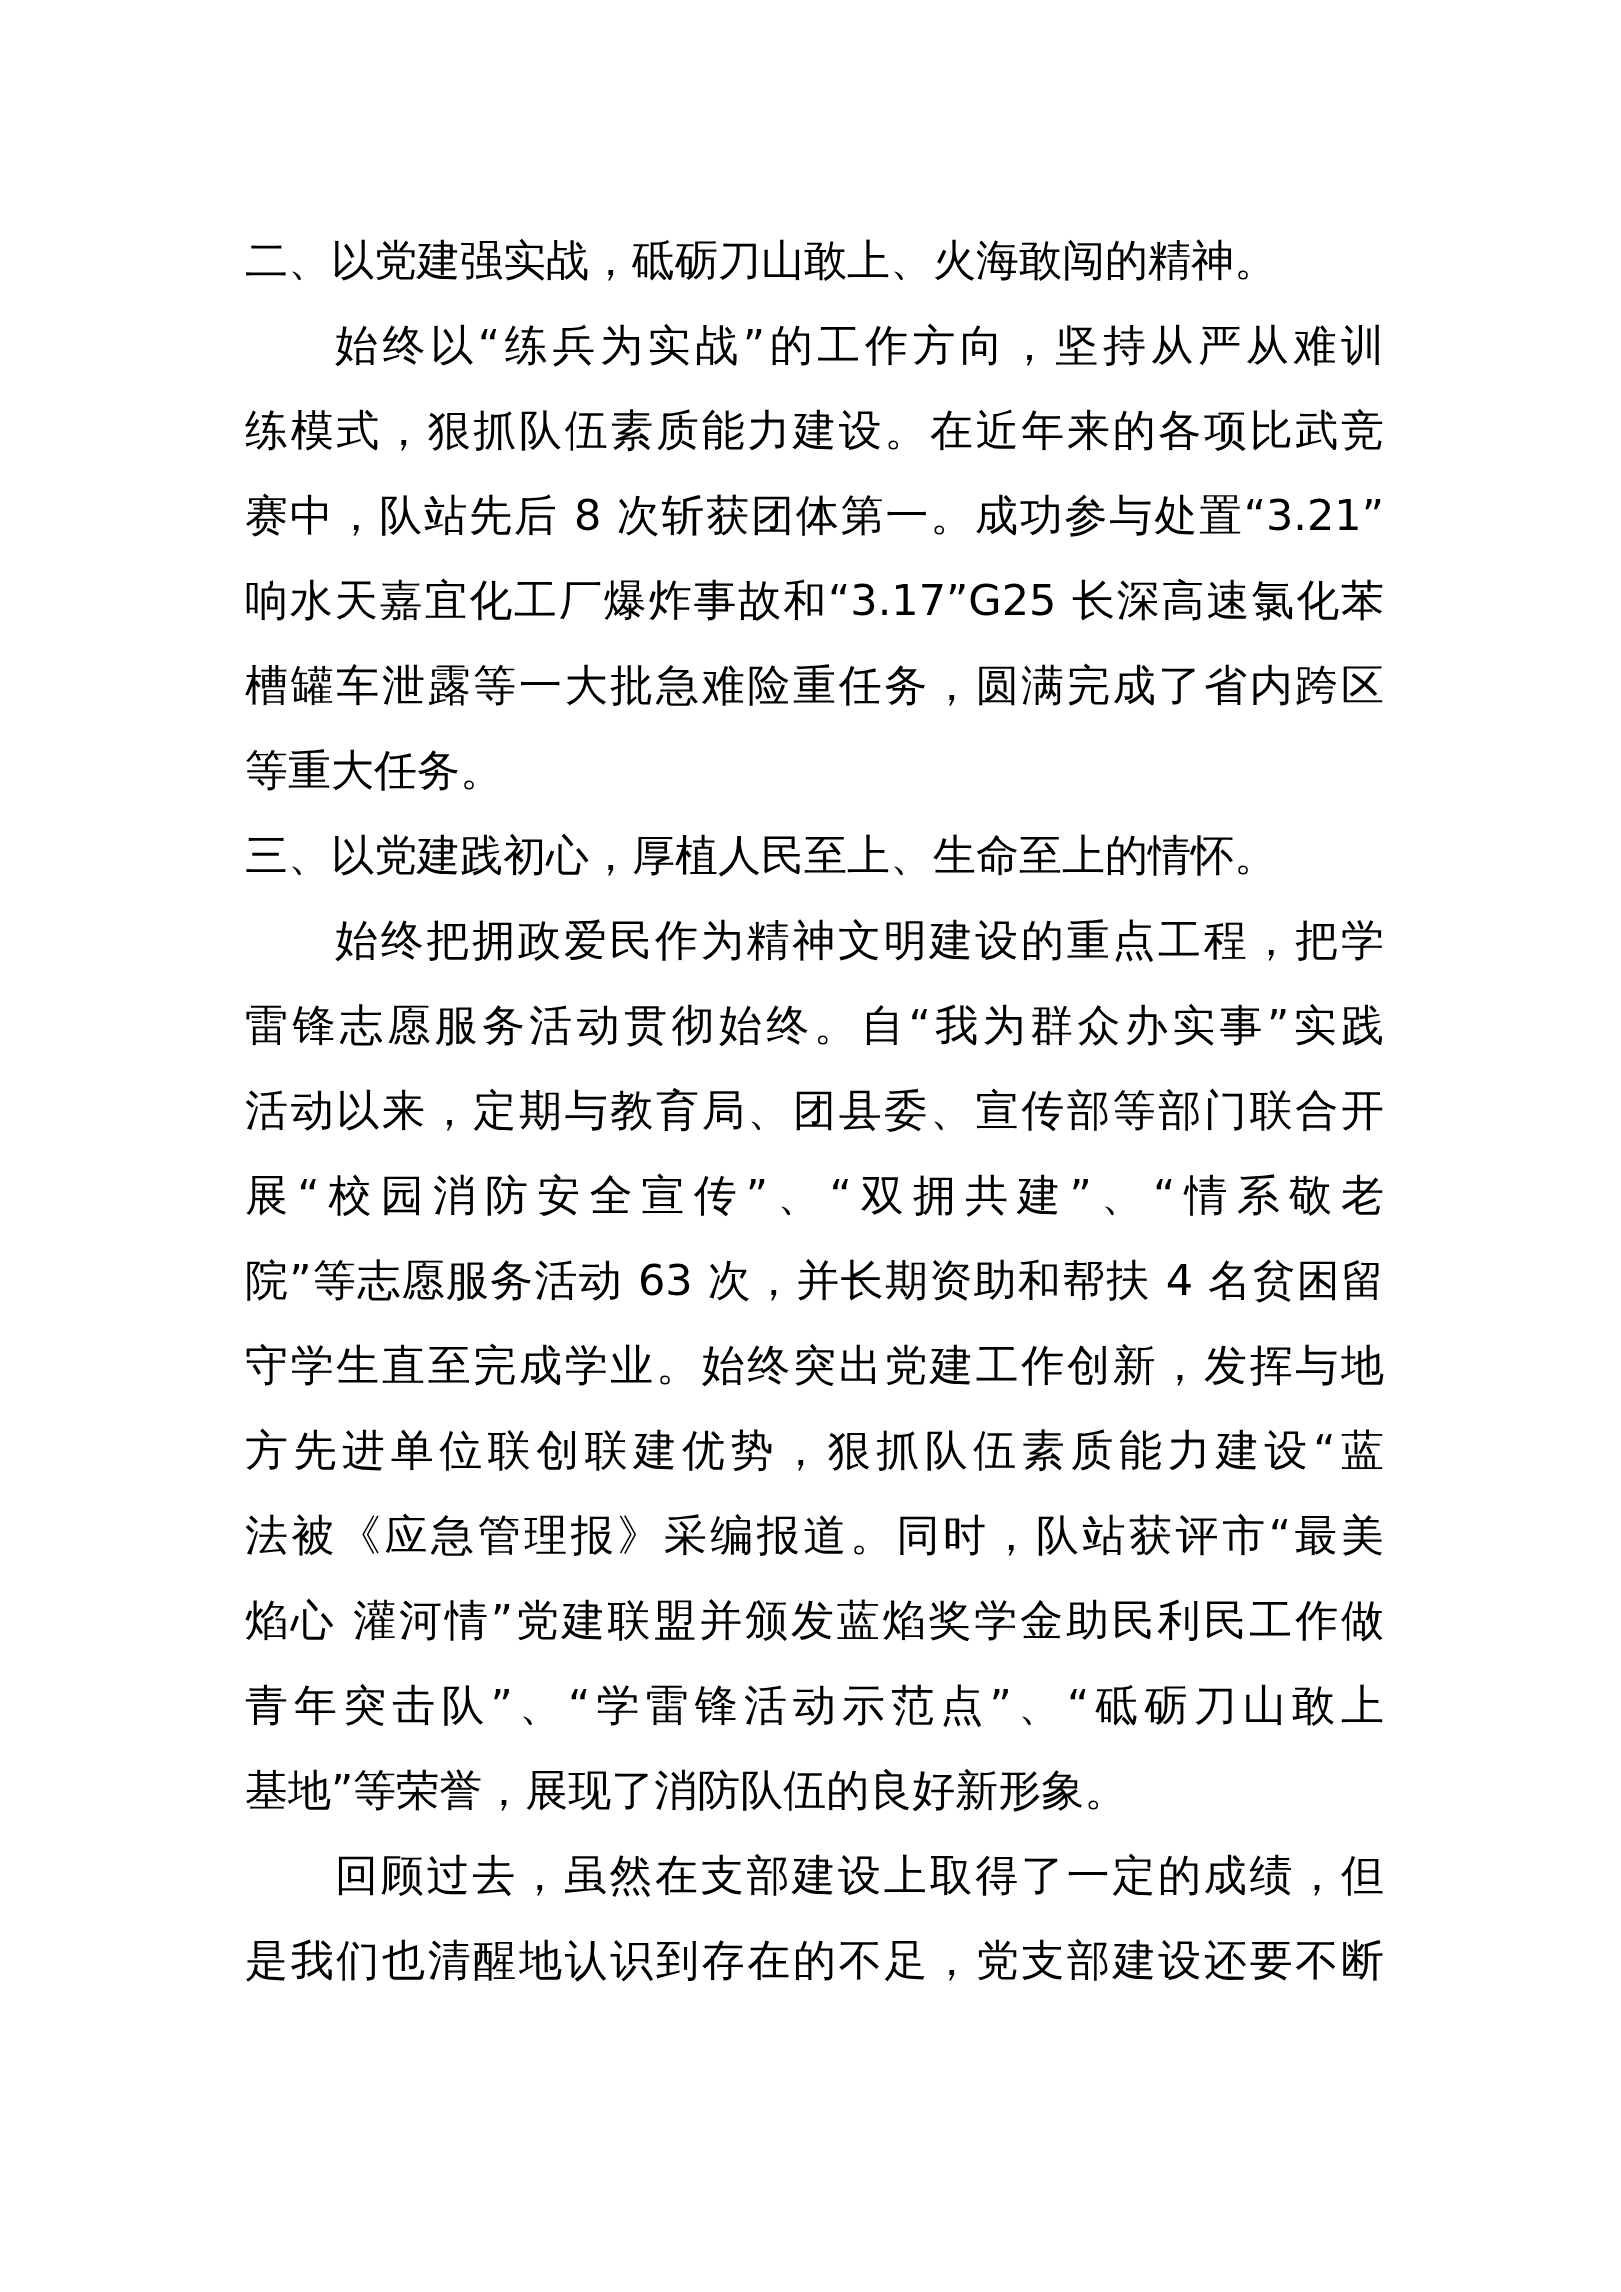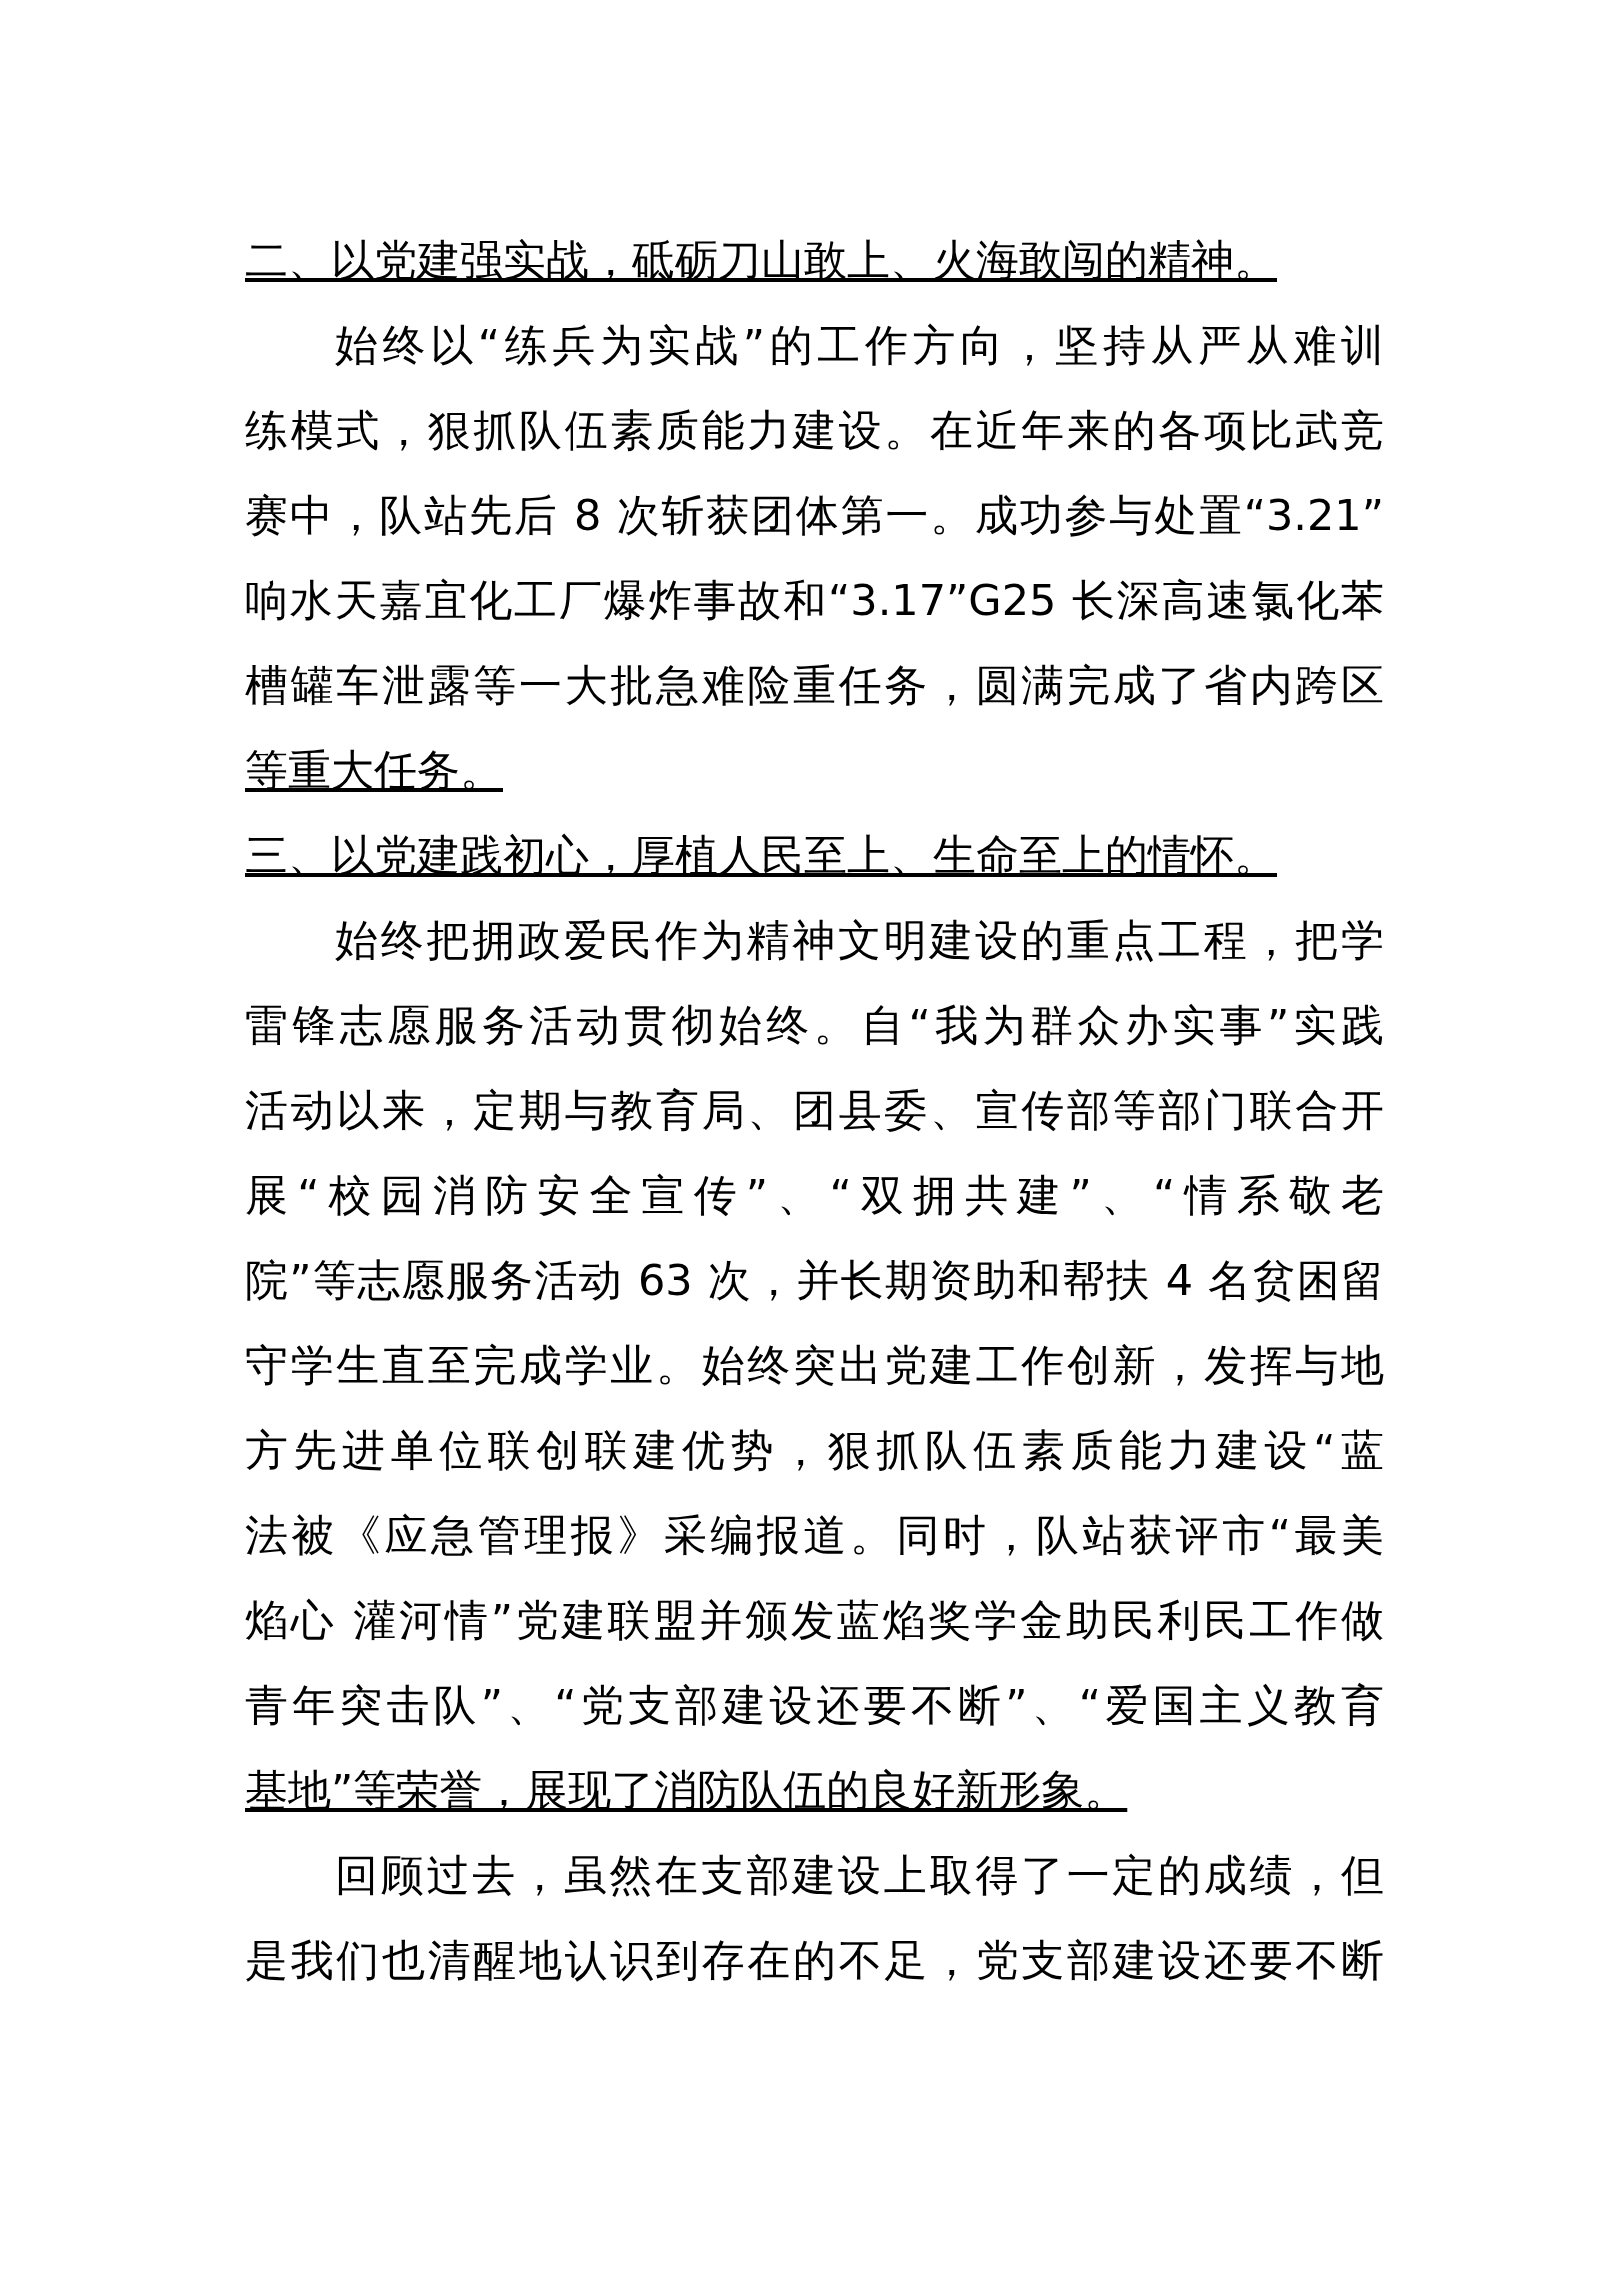--- a/index.html
+++ b/index.html
@@ -5,21 +5,21 @@
   html, body { margin:0; padding:0; background:#ffffff; }
   body { width:1621px; height:2293px; position:relative; overflow:hidden; }
   .page { position:absolute; left:245px; top:218px; width:1139px; }
   .line {
     height:85px; line-height:85px;
     font-family:"DejaVu Sans", sans-serif;
     font-size:43px; color:#000;
     white-space:nowrap; overflow:visible;
     text-align:justify; text-align-last:justify;
   }
-  .line.last { text-align-last:left;text-decoration:underline; }
+  .line.last { text-align-last:left; }
   .line.indent { padding-left:90px; }
 </style>
 </head>
 <body>
 
 <div class="page">
   <div class="line last">二、以党建强实战，砥砺刀山敢上、火海敢闯的精神。</div>
   <div class="line indent">始终以“练兵为实战”的工作方向，坚持从严从难训</div>
   <div class="line">练模式，狠抓队伍素质能力建设。在近年来的各项比武竞</div>
   <div class="line">赛中，队站先后 8 次斩获团体第一。成功参与处置“3.21”</div>
@@ -29,18 +29,18 @@
   <div class="line last">三、以党建践初心，厚植人民至上、生命至上的情怀。</div>
   <div class="line indent">始终把拥政爱民作为精神文明建设的重点工程，把学</div>
   <div class="line">雷锋志愿服务活动贯彻始终。自“我为群众办实事”实践</div>
   <div class="line">活动以来，定期与教育局、团县委、宣传部等部门联合开</div>
   <div class="line">展“校园消防安全宣传”、“双拥共建”、“情系敬老</div>
   <div class="line">院”等志愿服务活动 63 次，并长期资助和帮扶 4 名贫困留</div>
   <div class="line">守学生直至完成学业。始终突出党建工作创新，发挥与地</div>
   <div class="line">方先进单位联创联建优势，狠抓队伍素质能力建设“蓝</div>
   <div class="line">法被《应急管理报》采编报道。同时，队站获评市“最美</div>
   <div class="line">焰心 灌河情”党建联盟并颁发蓝焰奖学金助民利民工作做</div>
-  <div class="line">青年突击队”、“党支部建设还要不断”、“爱国主义教育</div>
+  <div class="line">青年突击队”、“学雷锋活动示范点”、“砥砺刀山敢上</div>
   <div class="line last">基地”等荣誉，展现了消防队伍的良好新形象。</div>
   <div class="line indent">回顾过去，虽然在支部建设上取得了一定的成绩，但</div>
   <div class="line">是我们也清醒地认识到存在的不足，党支部建设还要不断</div>
 </div>
 
 
 </body></html>

